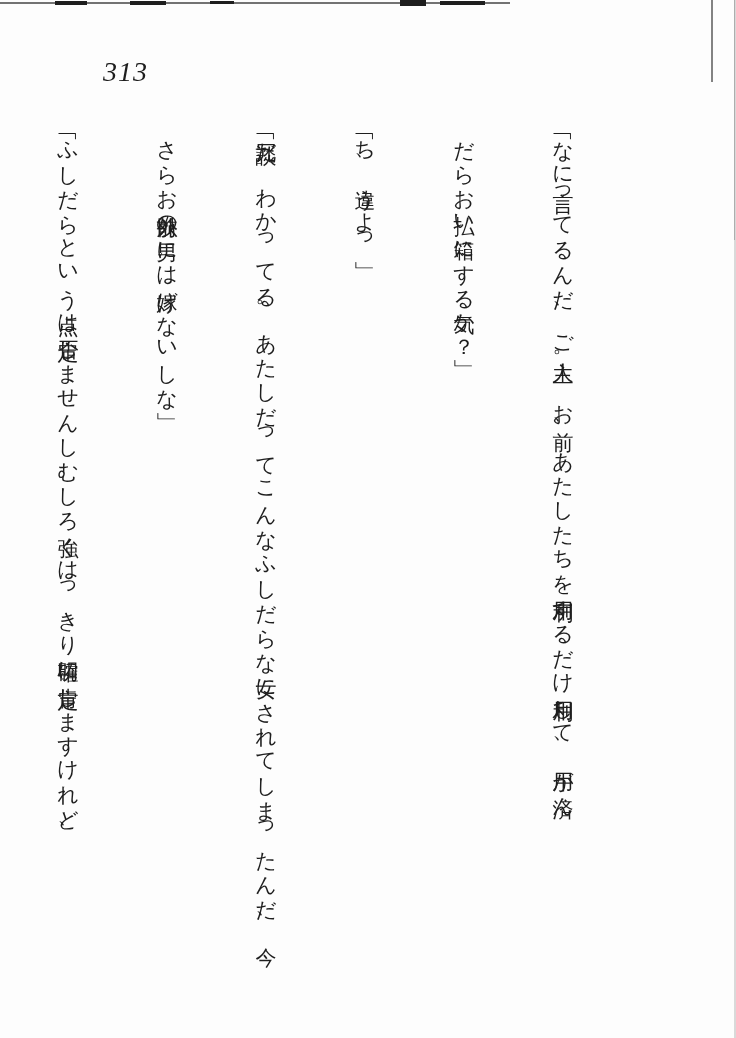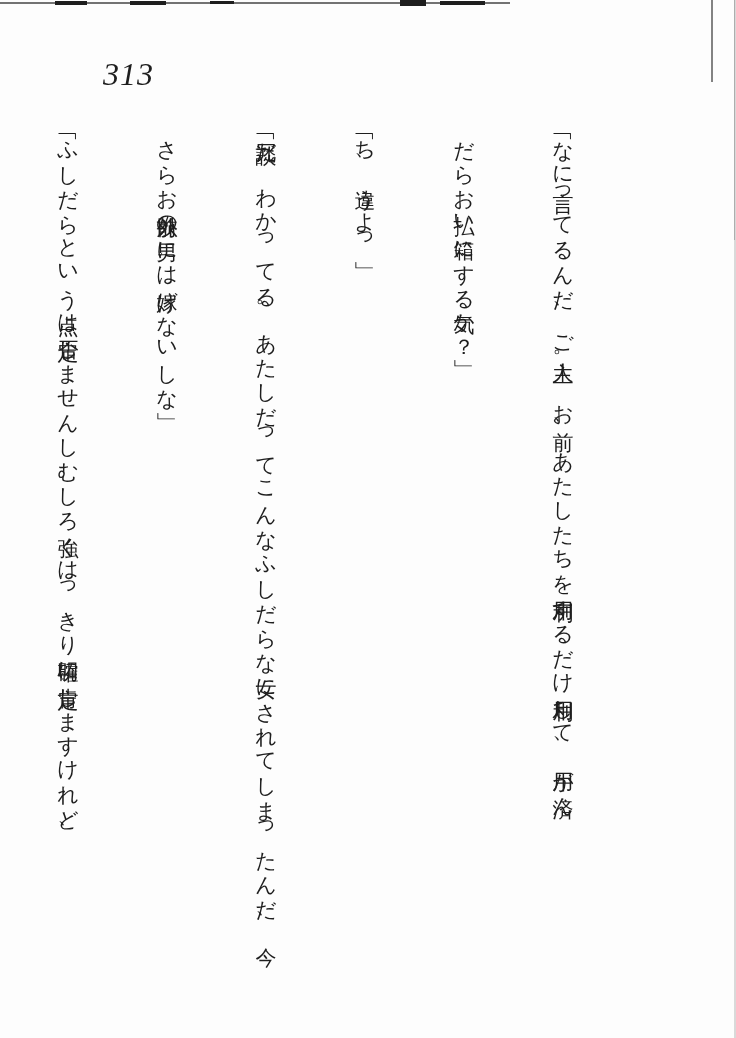--- a/index.html
+++ b/index.html
@@ -51,21 +51,21 @@
   .scan-right-edge-top {
     position: absolute;
     top: 0; right: 1px;
     width: 1px; height: 240px;
     background: #adadad;
   }
   
   .page-number {
     position: absolute;
     top: 56px; left: 103px;
-    font-size: 32px;
+    font-size: 28px;
     font-style: italic;
     letter-spacing: 1px;
     color: var(--ink, #1e1e1e);
   }
   
   .text-block {
     position: absolute;
     top: 126px;
     right: 91px;
     width: 561px;   

